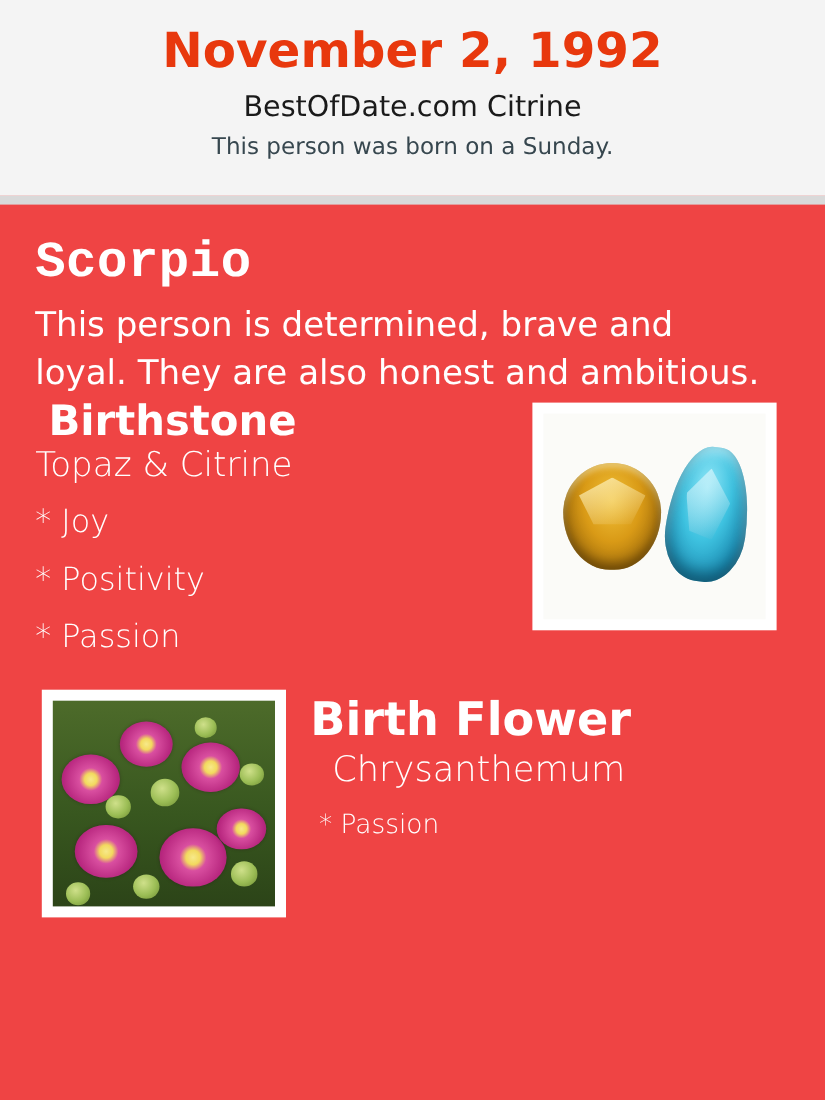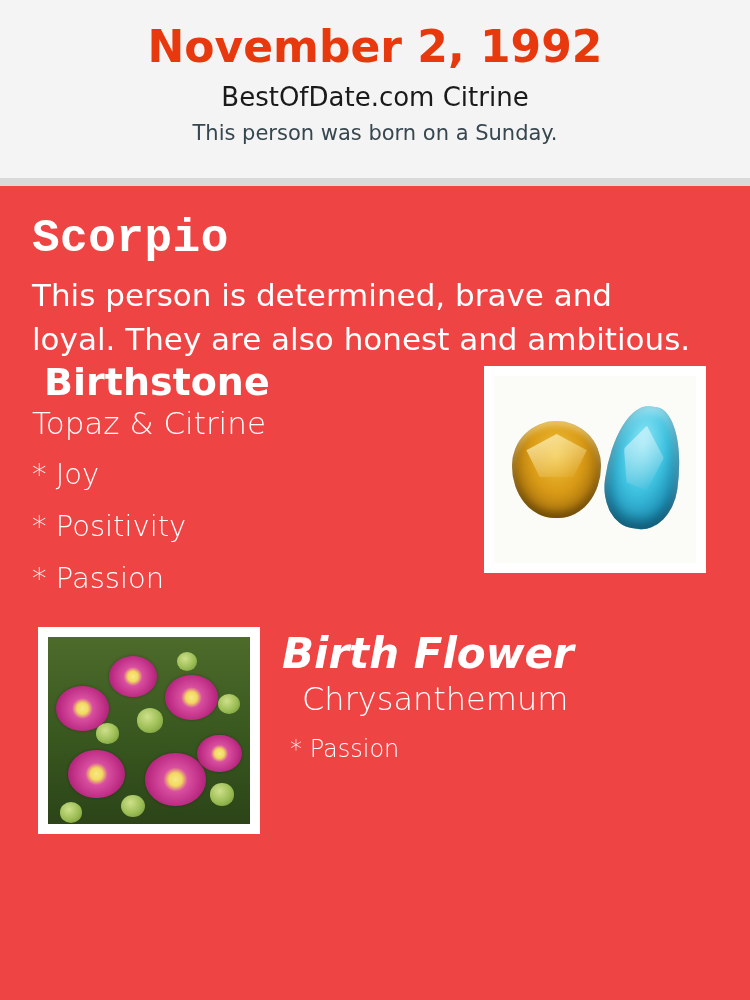--- a/index.html
+++ b/index.html
@@ -203,21 +203,20 @@
     background: radial-gradient(circle at 40% 35%, #cfe08a 0%, #9bbd55 55%, #6d8c33 100%);
   }
   .flower-text {
     margin-left: 250px;
     padding-top: 8px;
   }
   .flower-head {
     font-size: 42px;
     font-weight: bold;
     line-height: 1.1;
-    font-style: italic;
   }
   .flower-sub {
     font-size: 32px;
     line-height: 1.2;
     margin-top: 2px;
     font-weight: 350;
     margin-left: 20px;
   }
   .flower-bullet {
     font-size: 24px;

